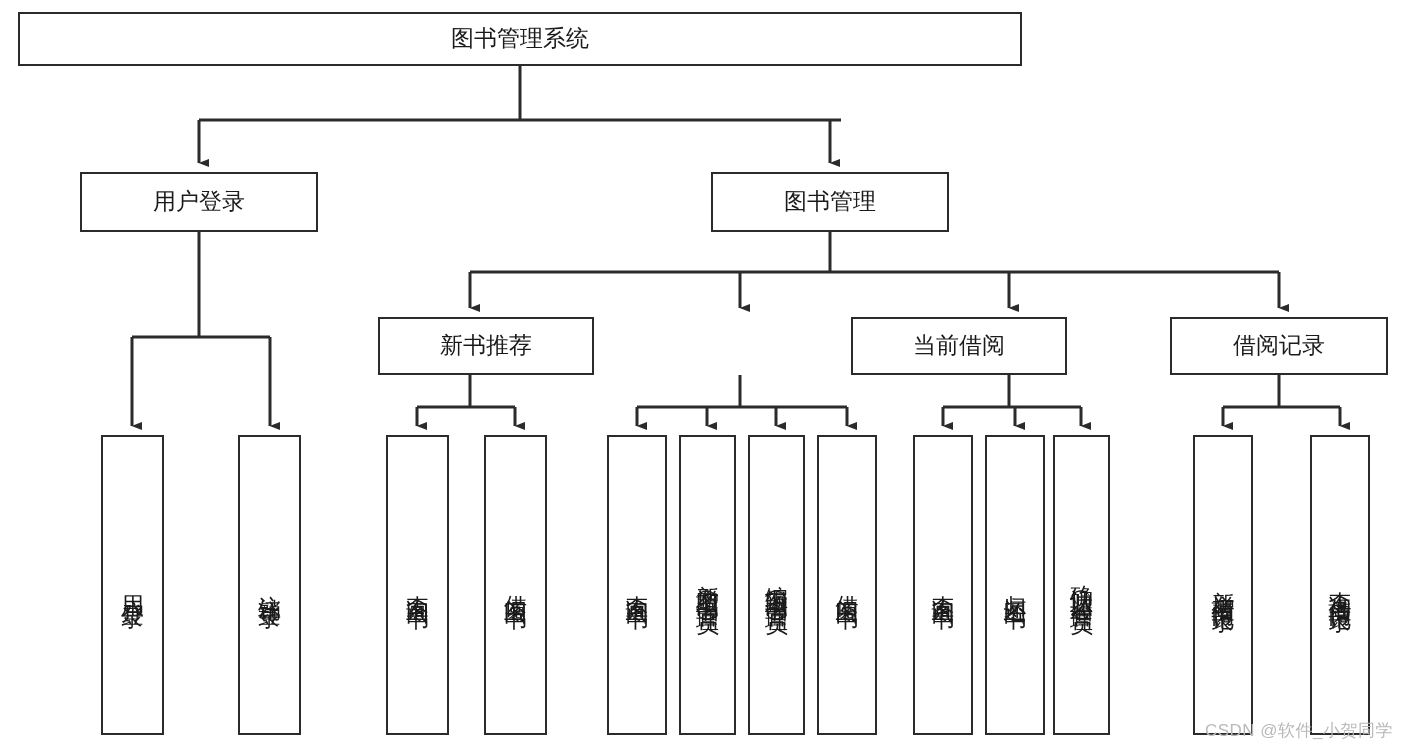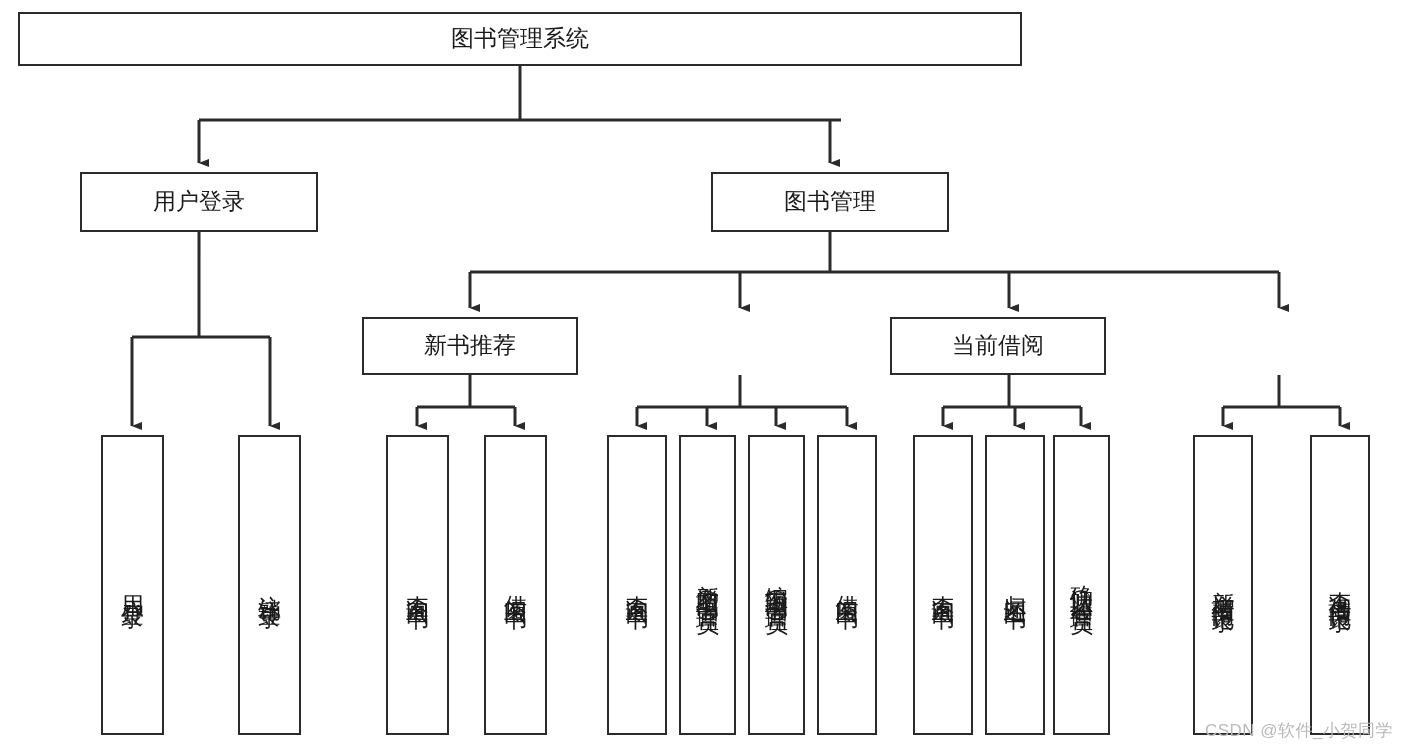--- a/index.html
+++ b/index.html
@@ -136,25 +136,28 @@
     <span class="node-label">图书管理系统</span>
   </div>
 
   <div class="node h" style="left: 80px; top: 172px; width: 238px; height: 60px;">
     <span class="node-label">用户登录</span>
   </div>
   <div class="node h" style="left: 711px; top: 172px; width: 238px; height: 60px; justify-content: center;">
     <span class="node-label">图书管理</span>
   </div>
 
-  <div class="node h" style="left: 362px; top: 317px; width: 216px; height: 58px;">
+  <div class="node h" style="left: 378px; top: 317px; width: 216px; height: 58px;">
     <span class="node-label">新书推荐</span>
   </div>
-  <div class="node h" style="left: 890px; top: 317px; width: 216px; height: 58px;">
+  <div class="node h" style="left: 851px; top: 317px; width: 216px; height: 58px;">
     <span class="node-label">当前借阅</span>
+  </div>
+  <div class="node h" style="left: 1170px; top: 317px; width: 218px; height: 58px;">
+    <span class="node-label">借阅记录</span>
   </div>
 
   <div class="node v" style="left: 101px; top: 435px; width: 63px; height: 300px;">
     <span class="node-label">用户登录</span>
   </div>
   <div class="node v" style="left: 238px; top: 435px; width: 63px; height: 300px;">
     <span class="node-label">注销登录</span>
   </div>
   <div class="node v" style="left: 386px; top: 435px; width: 63px; height: 300px;">
     <span class="node-label">查询图书</span>

